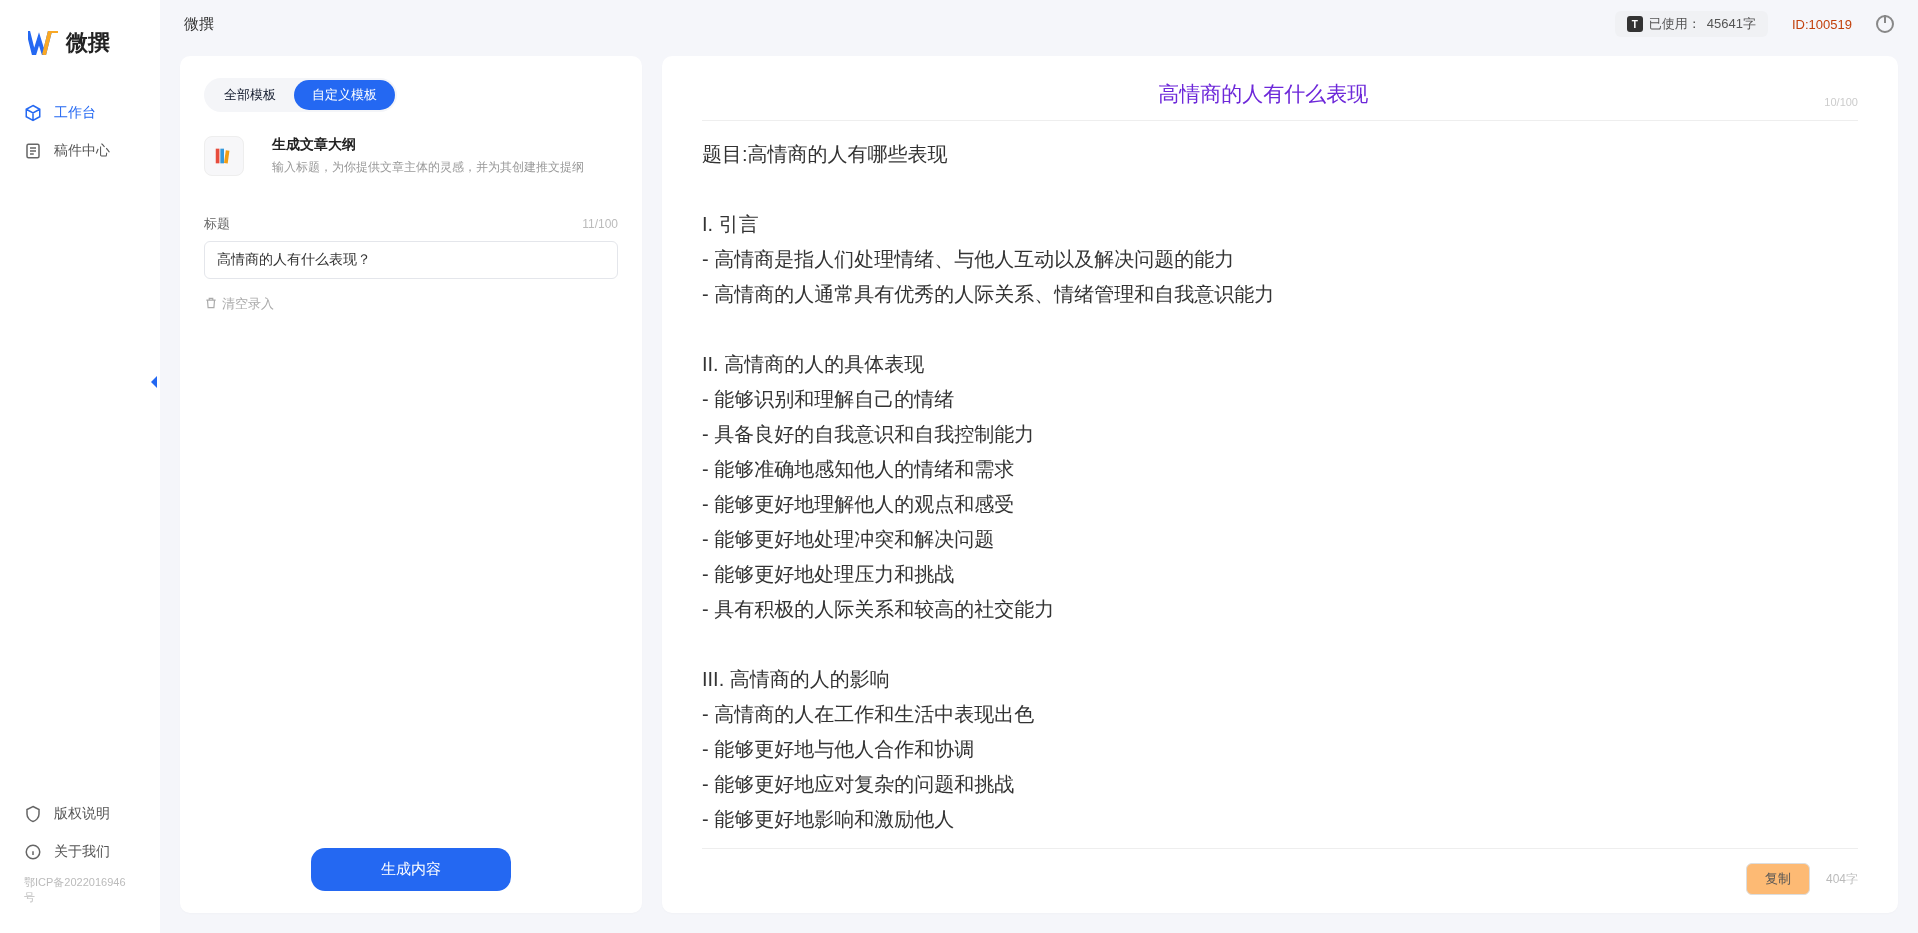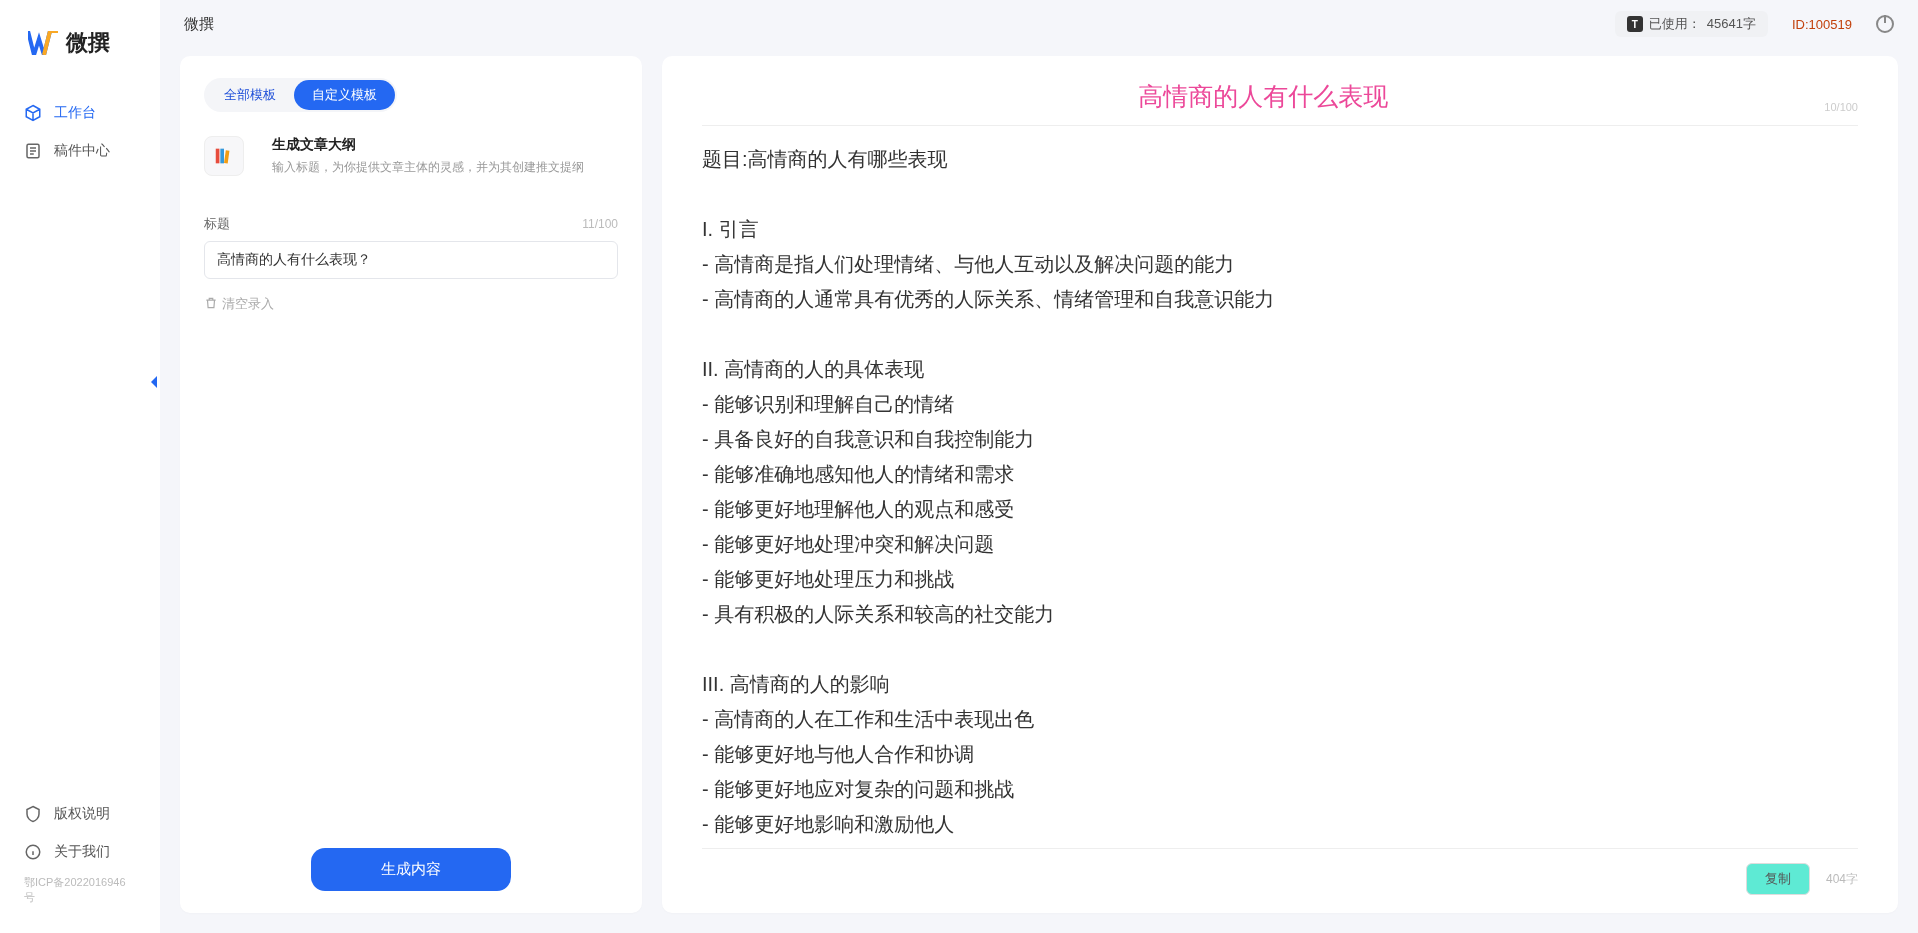--- a/index.html
+++ b/index.html
@@ -26,43 +26,43 @@
 .icp { padding: 4px 24px; font-size: 11px; color: #bbb; }
 
 .collapse-handle { position: absolute; left: 146px; top: 370px; width: 16px; height: 24px; display: flex; align-items: center; justify-content: center; cursor: pointer; }
 
 .main { position: absolute; top: 56px; left: 180px; right: 20px; bottom: 20px; display: flex; gap: 20px; }
 .panel { background: #fff; border-radius: 10px; display: flex; flex-direction: column; box-shadow: 0 1px 2px rgba(0,0,0,0.02); }
 .panel-left { width: 462px; padding: 22px 24px; }
 .panel-right { flex: 1; padding: 24px 40px 18px 40px; }
 
 .tabs { display: flex; gap: 0; background: #f4f5f8; border-radius: 20px; padding: 2px; width: fit-content; margin-bottom: 18px; }
-.tab { padding: 6px 18px; border-radius: 18px; font-size: 13px; cursor: pointer; color: #1d4ed8; }
+.tab { padding: 6px 18px; border-radius: 18px; font-size: 13px; cursor: pointer; color: #0f172a; }
 .tab.active { background: #2468f2; color: #fff; }
 
 .template-card { display: flex; gap: 28px; padding: 6px 0 18px 0; }
 .template-icon { width: 40px; height: 40px; border-radius: 8px; background: #f7f7f9; display: flex; align-items: center; justify-content: center; font-size: 18px; border: 1px solid #eee; }
 .template-title { font-size: 14px; font-weight: 600; color: #222; margin-bottom: 4px; }
 .template-desc { font-size: 12px; color: #999; line-height: 1.6; }
 
 .field-label-row { display: flex; justify-content: space-between; align-items: center; margin-top: 20px; margin-bottom: 8px; }
 .field-label { font-size: 13px; color: #666; }
 .field-count { font-size: 12px; color: #bbb; }
 .text-input { width: 100%; border: 1px solid #e4e6eb; border-radius: 6px; padding: 10px 12px; font-size: 14px; color: #333; outline: none; }
 .clear-btn { display: flex; align-items: center; gap: 4px; margin-top: 16px; color: #aaa; font-size: 13px; cursor: pointer; }
 
 .panel-left-spacer { flex: 1; }
 .generate-btn { background: #2468f2; color: #fff; border: none; border-radius: 14px; padding: 12px 0; font-size: 15px; cursor: pointer; width: 200px; margin: 0 auto; display: block; }
 
 .output-title-row { border-bottom: 1px solid #eee; padding-bottom: 12px; margin-bottom: 16px; display: flex; align-items: flex-end; }
-.output-title { flex: 1; text-align: center; font-size: 25px; font-weight: 500; color: #ec4899; font-family: "Songti SC", serif; }
+.output-title { flex: 1; text-align: center; font-size: 21px; font-weight: 500; color: #6d28d9; font-family: "Songti SC", serif; }
 .output-title-count { font-size: 11px; color: #ccc; }
 .output-body { flex: 1; font-size: 20px; line-height: 1.75; color: #333; white-space: pre-wrap; overflow: auto; }
 .output-footer { display: flex; justify-content: flex-end; align-items: center; gap: 16px; padding-top: 14px; border-top: 1px solid #eee; margin-top: 8px; }
-.copy-btn { border: 1px solid #ddd; background: #5eead4; border-radius: 6px; padding: 6px 18px; font-size: 13px; color: #555; cursor: pointer; }
+.copy-btn { border: 1px solid #ddd; background: #fdba74; border-radius: 6px; padding: 6px 18px; font-size: 13px; color: #555; cursor: pointer; }
 .word-count { font-size: 12px; color: #bbb; }
 </style>
 </head>
 <body>
 
 <div class="topbar">
   <div class="topbar-title">微撰</div>
   <div class="topbar-spacer"></div>
   <div class="usage-badge">
     <span class="icon-box">T</span>

